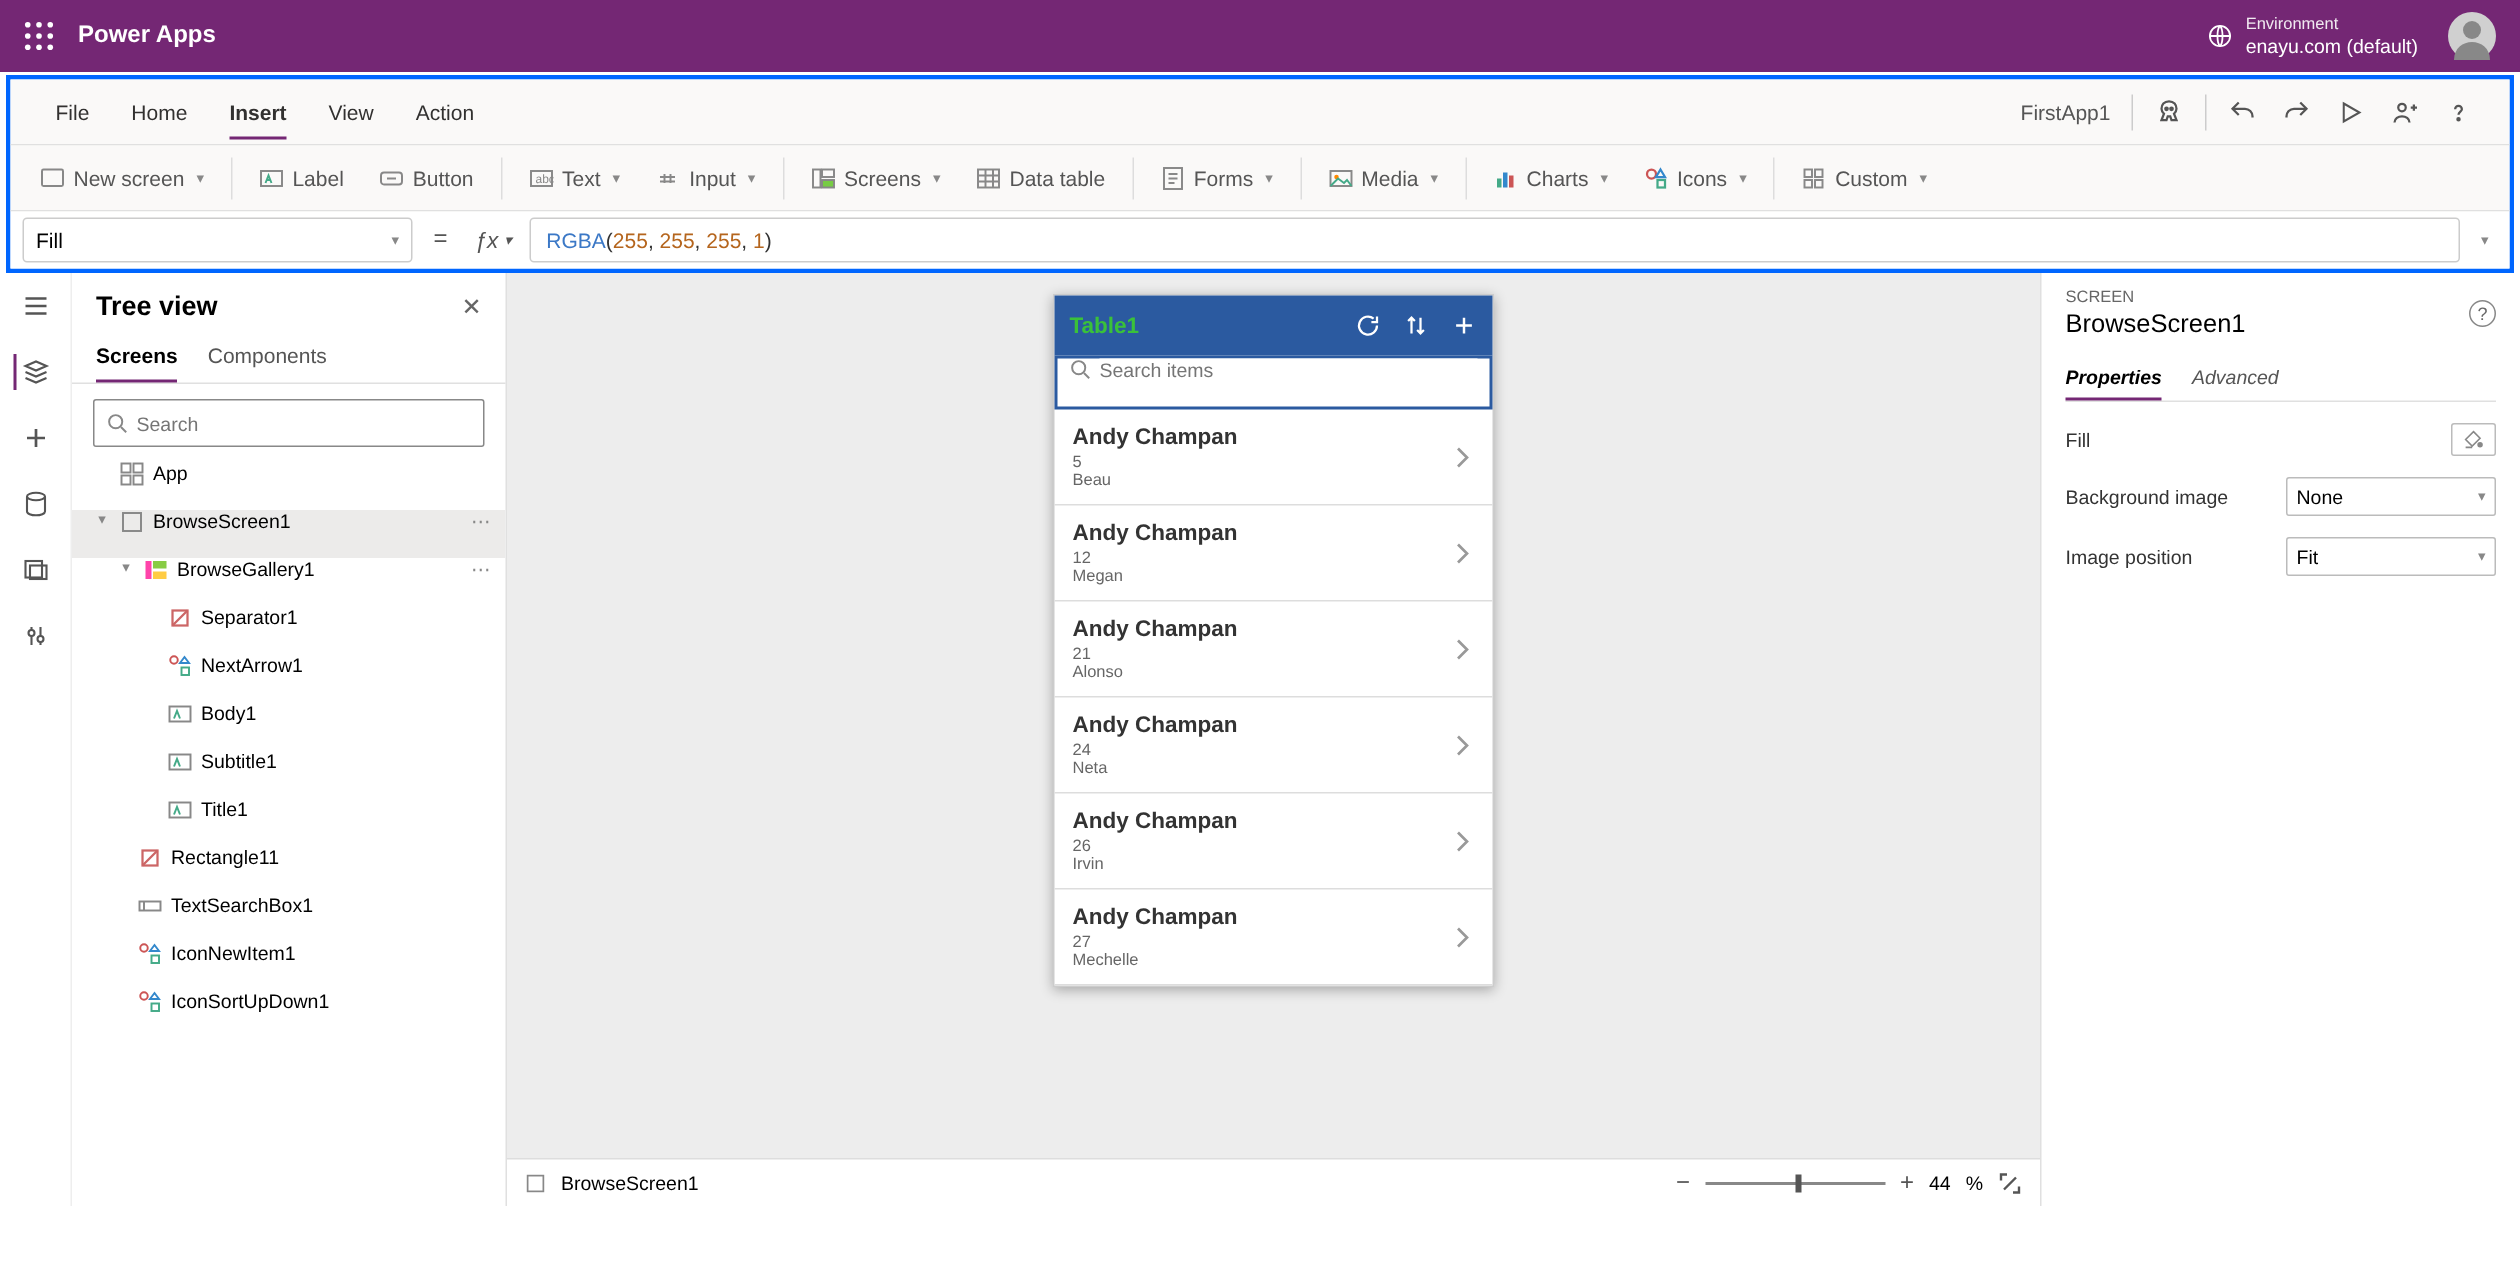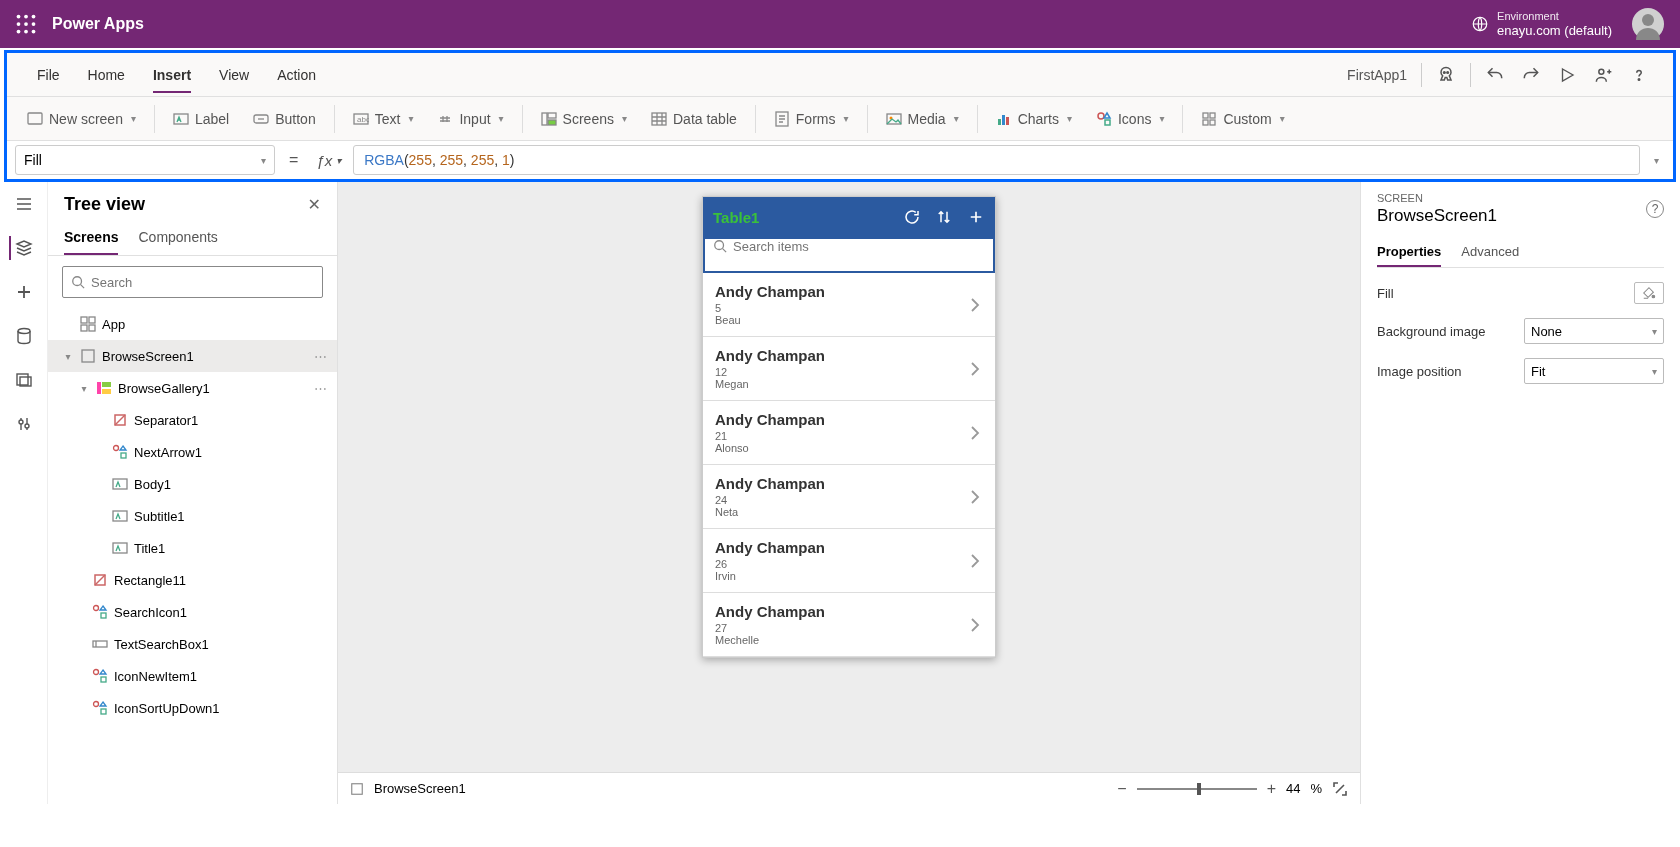--- a/index.html
+++ b/index.html
@@ -60,21 +60,21 @@
 .treepane { width: 290px; border-right: 1px solid #e0e0e0; background: #fff; display: flex; flex-direction: column; }
 .treepane .thead { display: flex; align-items: center; justify-content: space-between; padding: 12px 16px 6px; }
 .treepane .thead .ttitle { font-size: 18px; font-weight: 600; }
 .treepane .thead .close { cursor: pointer; color: #666; }
 .treepane .ttabs { display: flex; gap: 20px; padding: 0 16px; border-bottom: 1px solid #e0e0e0; }
 .treepane .ttab { font-size: 14px; padding: 8px 0; cursor: pointer; color: #555; }
 .treepane .ttab.active { color: #000; font-weight: 600; border-bottom: 2px solid #742774; }
 .treepane .tsearch { margin: 10px 14px; border: 1px solid #888; border-radius: 2px; height: 32px; display: flex; align-items: center; padding: 0 8px; gap: 6px; }
 .treepane .tsearch input { border: none; outline: none; font-size: 13px; flex: 1; }
 .treepane .tlist { flex: 1; overflow-y: auto; font-size: 13px; }
-.treepane .titem { display: flex; align-items: center; height: 32px; padding-right: 8px; cursor: pointer; gap: 6px; }
+.treepane .titem { display: flex; height: 32px; padding-right: 8px; cursor: pointer; gap: 6px; }
 .treepane .titem.sel { background: #ecebea; }
 .treepane .titem .caret { width: 12px; color: #888; font-size: 10px; text-align: center; }
 .treepane .titem .ticon { width: 16px; height: 16px; display: inline-flex; }
 .treepane .titem .more { margin-left: auto; color: #888; letter-spacing: 2px; }
 .pad0 { padding-left: 14px; }
 .pad1 { padding-left: 14px; }
 .pad2 { padding-left: 30px; }
 .pad3 { padding-left: 64px; }
 .pad2b { padding-left: 44px; }
 
@@ -97,21 +97,21 @@
 .phone .plist .row .rtxt .rsub { font-size: 11px; color: #666; margin-top: 2px; }
 .phone .plist .row .rtxt .rbody { font-size: 11px; color: #666; }
 .phone .plist .row .rarrow { margin-left: auto; color: #999; }
 
 
 .proppane { width: 320px; border-left: 1px solid #e0e0e0; padding: 10px 16px; background: #fff; font-size: 13px; }
 .proppane .ptype { font-size: 11px; color: #666; }
 .proppane .pname { font-size: 17px; margin-top: 2px; }
 .proppane .phelp { float: right; width: 18px; height: 18px; border: 1px solid #888; border-radius: 50%; font-size: 12px; text-align: center; line-height: 16px; color: #666; margin-top: -26px; }
 .proppane .ptabs { display: flex; gap: 20px; margin-top: 12px; border-bottom: 1px solid #e0e0e0; }
-.proppane .ptab { padding: 6px 0; cursor: pointer; color: #555; }
+.proppane .ptab { padding: 6px 0; cursor: pointer; color: #555; font-style: italic; }
 .proppane .ptab.active { color: #000; font-weight: 600; border-bottom: 2px solid #742774; }
 .proppane .prow { display: flex; align-items: center; justify-content: space-between; margin-top: 14px; }
 .proppane .prow .plabel { color: #333; }
 .proppane .prow .pctrl { width: 140px; height: 26px; border: 1px solid #bbb; border-radius: 2px; display: flex; align-items: center; justify-content: space-between; padding: 0 6px; font-size: 13px; }
 .proppane .prow .pswatch { width: 30px; height: 22px; border: 1px solid #bbb; border-radius: 2px; display: flex; align-items: center; justify-content: center; }
 
 
 .statusbar { position: absolute; bottom: 0; left: 338px; right: 0; height: 32px; border-top: 1px solid #ddd; background: #fff; display: flex; align-items: center; padding: 0 12px; font-size: 13px; gap: 10px; }
 .statusbar .sspacer { flex: 1; }
 .statusbar .slider { width: 120px; height: 2px; background: #888; position: relative; }
@@ -479,30 +479,20 @@
         <span class="ticon">
             <svg viewBox="0 0 16 16" fill="none" stroke="#c66" stroke-width="1.5">
               <rect x="3" y="3" width="10" height="10"></rect>
               <path d="M3 13L13 3"></path>
             </svg>
           </span>
         <span>Rectangle11</span>
       </div>
       <div class="titem pad2b">
         <span class="ticon">
-            <svg viewBox="0 0 16 16" fill="none" stroke-width="1.3">
-              <circle cx="4" cy="4" r="2.5" stroke="#c55"></circle>
-              <rect x="9" y="9" width="5" height="5" stroke="#4a8"></rect>
-              <path d="M11 2l3 4h-6z" stroke="#38c"></path>
-            </svg>
-          </span>
-        <span>SearchIcon1</span>
-      </div>
-      <div class="titem pad2b">
-        <span class="ticon">
             <svg viewBox="0 0 16 16" fill="none" stroke="#888" stroke-width="1.3">
               <rect x="1" y="5" width="14" height="6"></rect>
               <path d="M4 5v6"></path>
             </svg>
           </span>
         <span>TextSearchBox1</span>
       </div>
       <div class="titem pad2b">
         <span class="ticon">
             <svg viewBox="0 0 16 16" fill="none" stroke-width="1.3">

